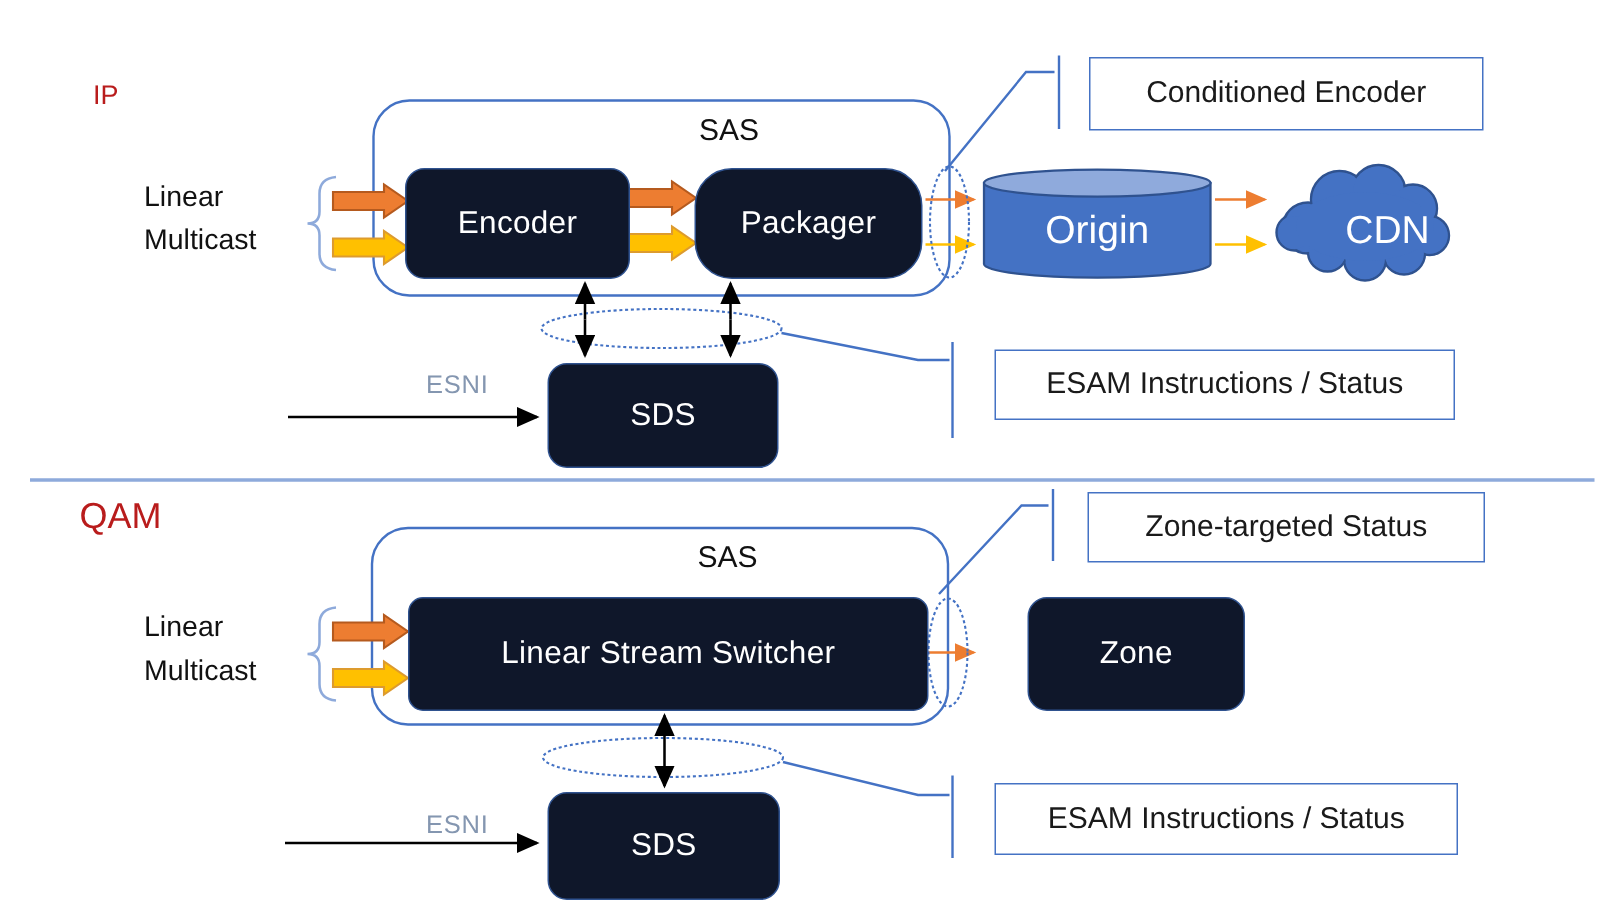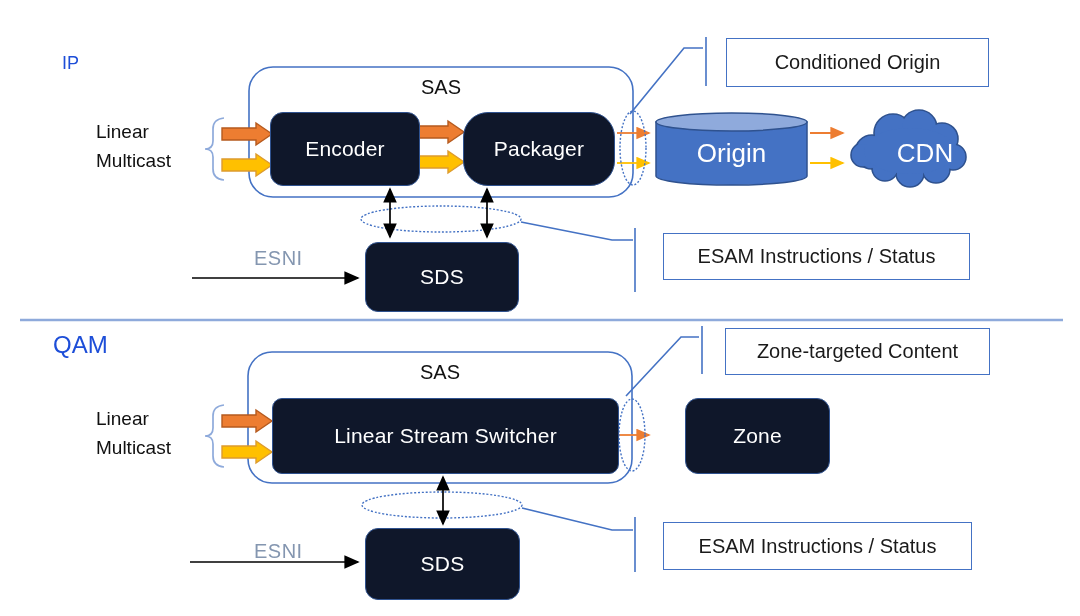--- a/index.html
+++ b/index.html
@@ -1,23 +1,23 @@
 <!DOCTYPE html>
 <html><head>
 <meta charset="utf-8">
 <style>
   html,body{margin:0;padding:0;background:#fff;}
   body{width:1080px;height:616px;position:relative;font-family:"Liberation Sans",sans-serif;overflow:hidden;}
   .stage{position:absolute;inset:0;width:1080px;height:616px;}
   svg.layer{position:absolute;left:0;top:0;}
   .abs{position:absolute;}
-  .section-label{font-size:18px;color:#1d4ed8;}
+  .section-label{font-size:18px;color:#b91c1c;}
   .input-label{font-size:19px;color:#111;line-height:29px;white-space:pre-line;}
-  .sas-label{font-size:20px;color:#111;text-align:center;}
-  .esni-label{font-size:20px;color:#8496B0;letter-spacing:0.5px;}
+  .sas-label{font-size:20px;color:#111;text-align:center;padding-left:45px;}
+  .esni-label{font-size:17px;color:#8496B0;letter-spacing:0.5px;margin-left:30px;}
   .bluebox{background:#0f172a;border:1px solid #2F528F;border-radius:13px;
            display:flex;align-items:center;justify-content:center;}
   .bluebox span{color:#fff;font-size:21px;letter-spacing:0.2px;}
   .cyl-label,.cloud-label{color:#fff;font-size:26px;text-align:center;}
   .callout{background:#fff;border:1.5px solid #4472C4;
            display:flex;align-items:center;justify-content:center;}
   .callout span{color:#1a1a1a;font-size:20px;}
 </style>
 </head>
 <body>
@@ -142,21 +142,21 @@
 
   <div class="abs cloud-label" style="left:866px;top:138px;width:118px;">CDN</div>
 
   <div class="abs bluebox" style="left:365px;top:242px;width:152px;height:68px;">
     <span>SDS</span>
   </div>
 
   <div class="abs esni-label" style="left:254px;top:247px;width:80px;">ESNI</div>
 
   <div class="abs callout" style="left:726px;top:38px;width:261px;height:47px;">
-    <span>Conditioned Origin</span>
+    <span>Conditioned Encoder</span>
   </div>
 
   <div class="abs callout" style="left:663px;top:233px;width:305px;height:45px;">
     <span>ESAM Instructions / Status</span>
   </div>
 
   <div class="abs section-label" style="left:53px;top:331px;width:70px;font-size:24px;">QAM</div>
 
   <div class="abs input-label" style="left:96px;top:404px;width:120px;">Linear
 Multicast</div>
@@ -171,20 +171,20 @@
     <span>Zone</span>
   </div>
 
   <div class="abs bluebox" style="left:365px;top:528px;width:153px;height:70px;">
     <span>SDS</span>
   </div>
 
   <div class="abs esni-label" style="left:254px;top:540px;width:80px;">ESNI</div>
 
   <div class="abs callout" style="left:725px;top:328px;width:263px;height:45px;">
-    <span>Zone-targeted Content</span>
+    <span>Zone-targeted Status</span>
   </div>
 
   <div class="abs callout" style="left:663px;top:522px;width:307px;height:46px;">
     <span>ESAM Instructions / Status</span>
   </div>
 
 </div>
 
 </body></html>

